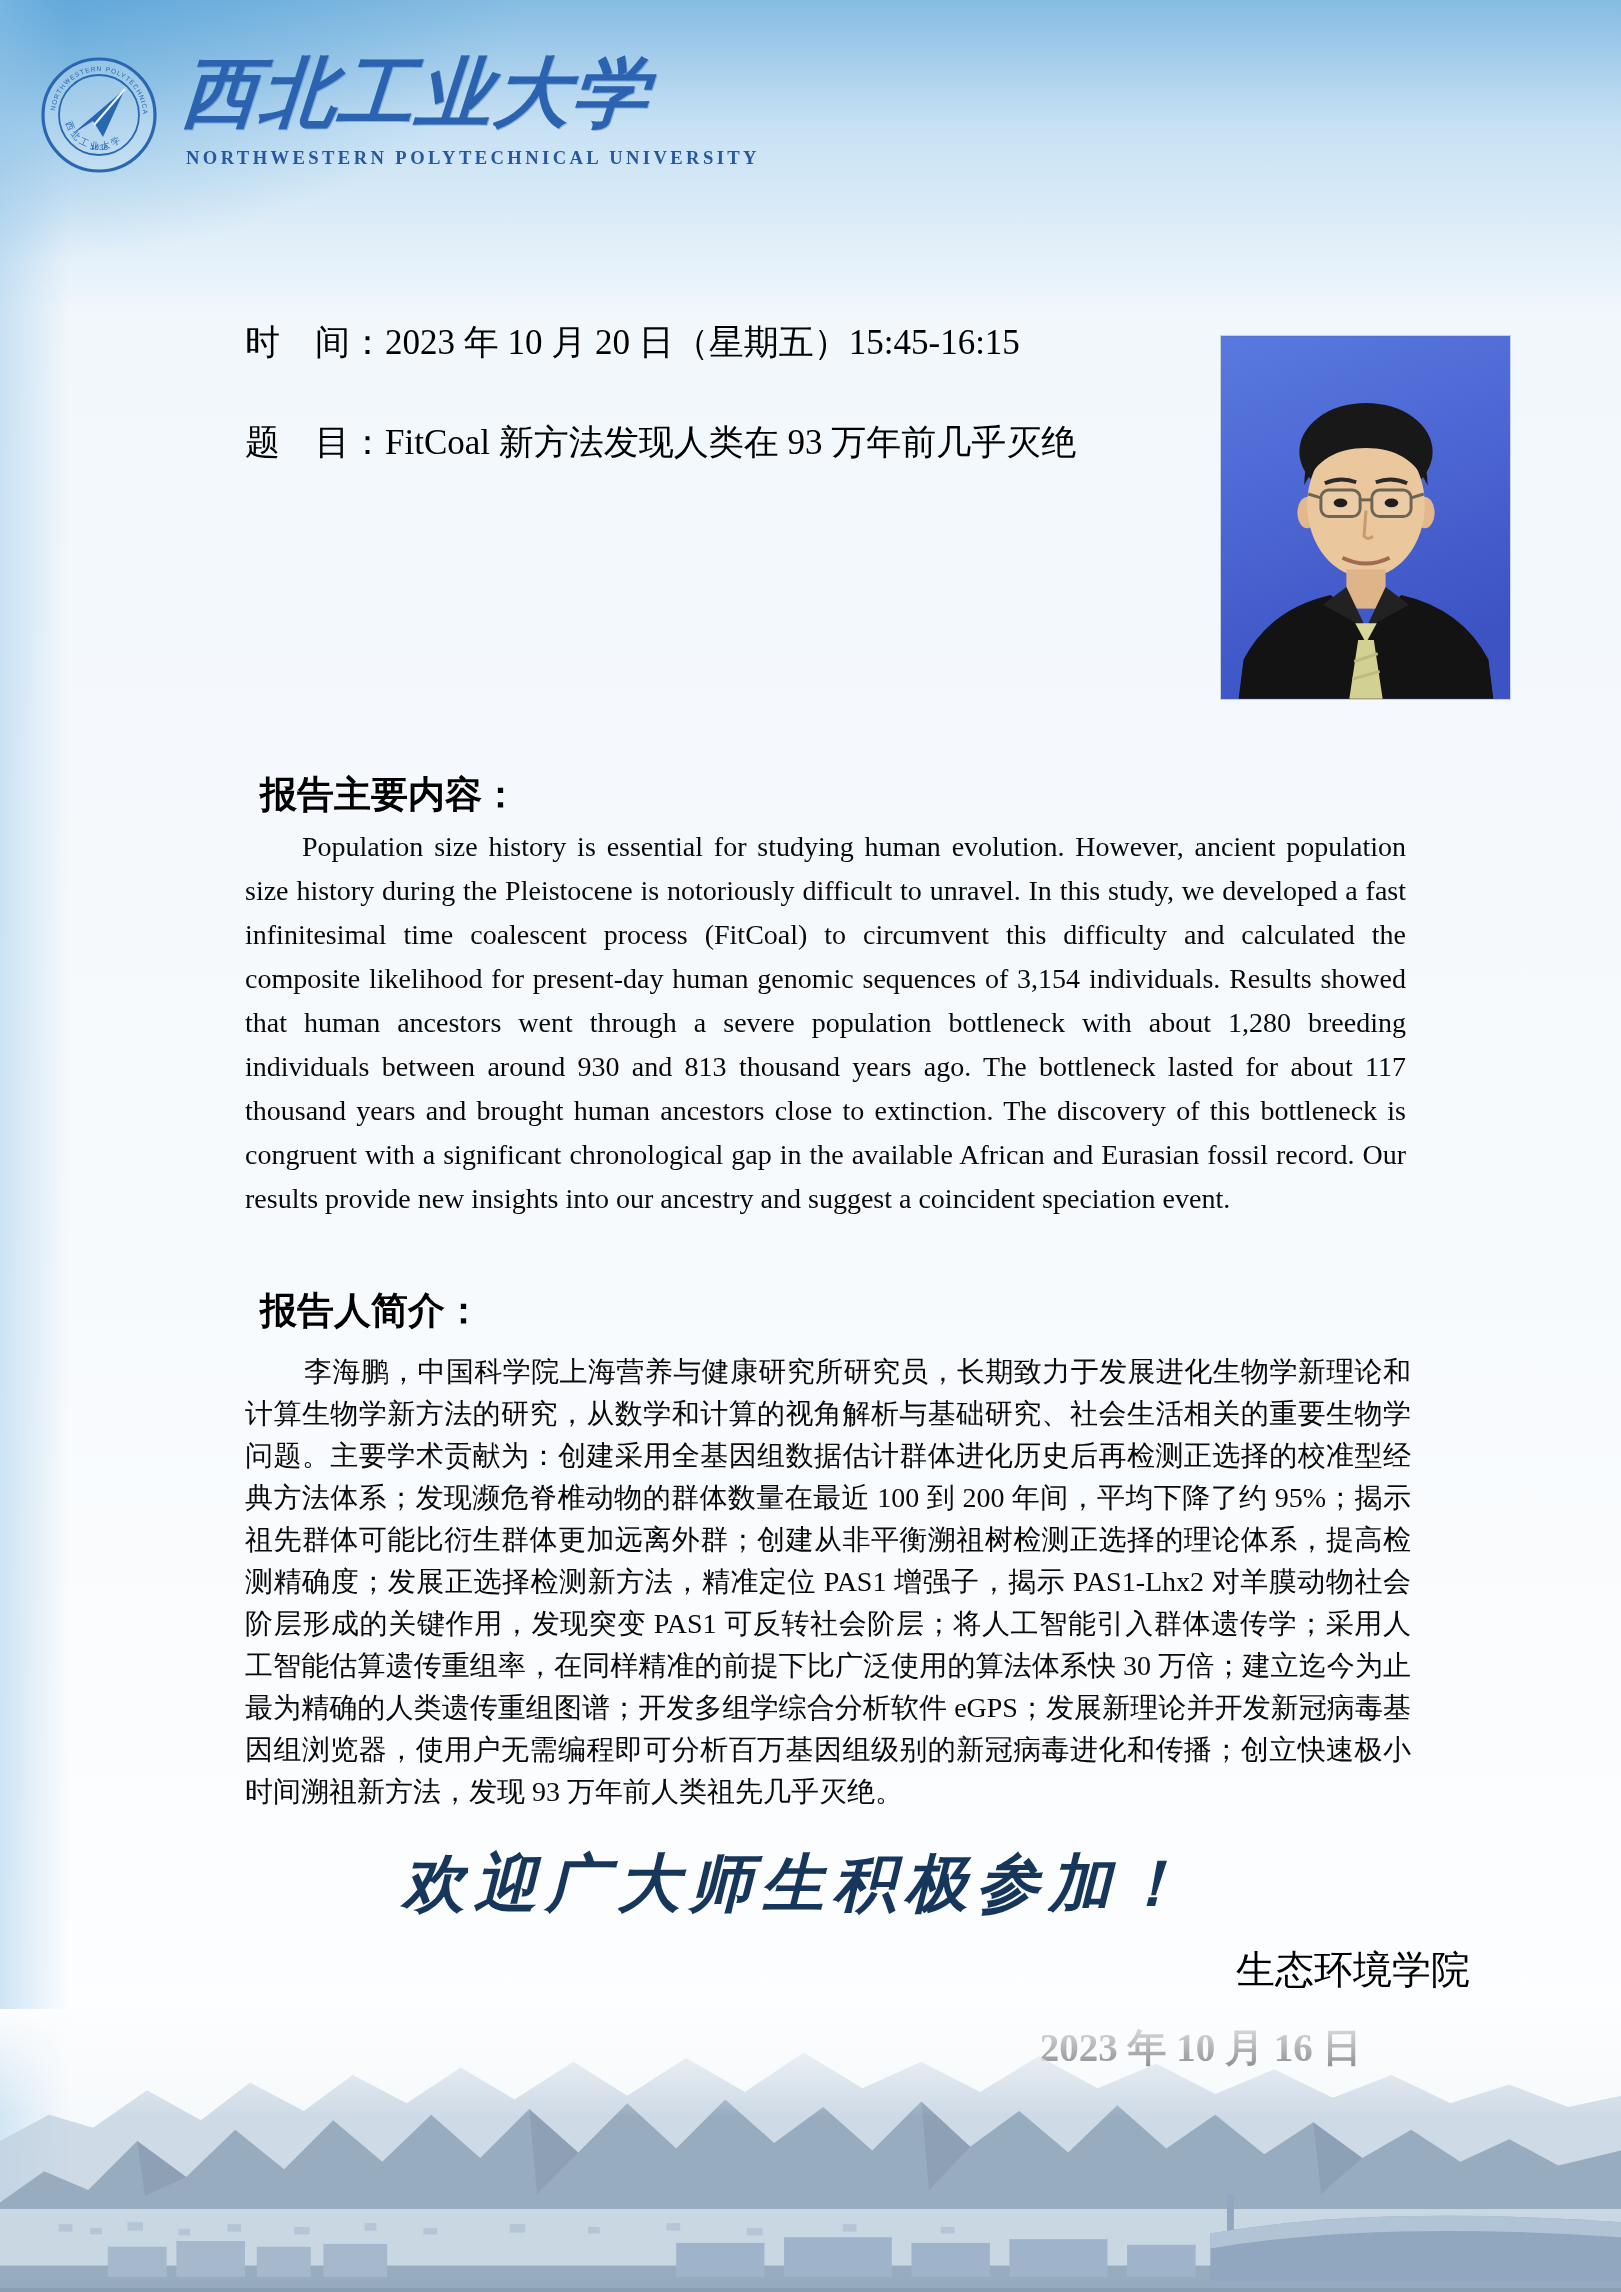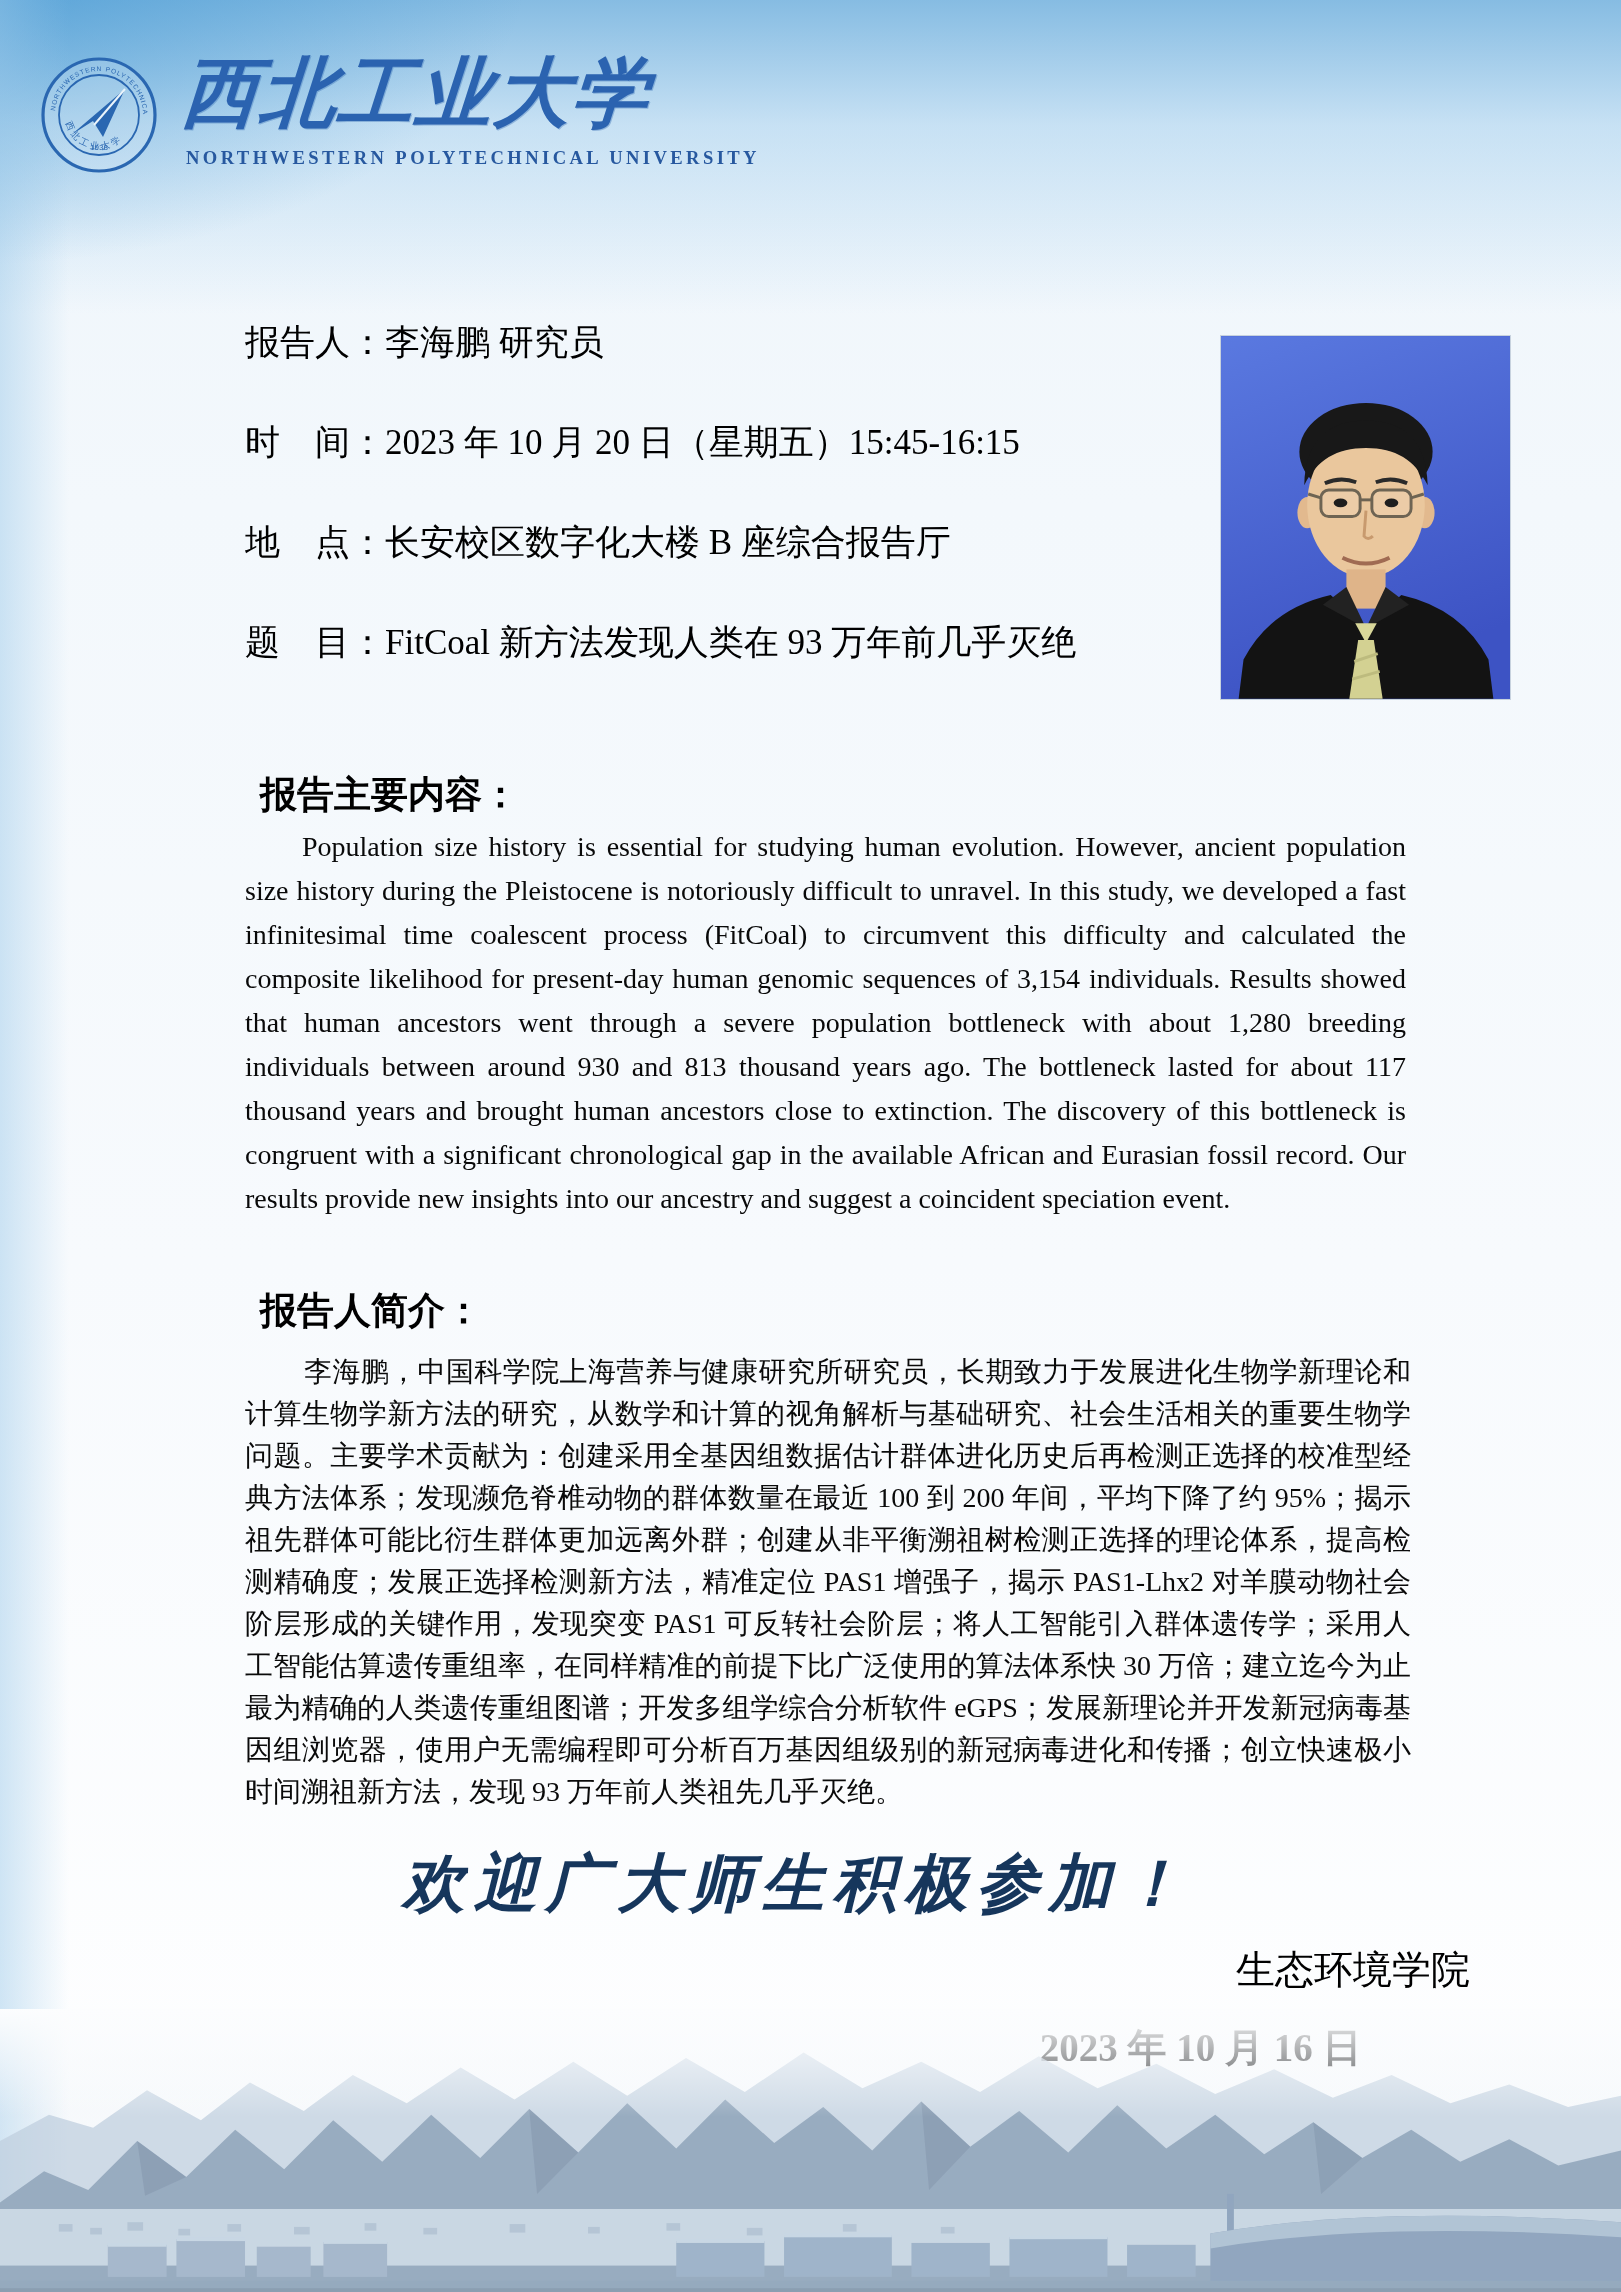--- a/index.html
+++ b/index.html
@@ -118,23 +118,21 @@
       </g>
       <text x="60" y="95" text-anchor="middle" font-family="Liberation Sans, DejaVu Sans, sans-serif" font-size="8" fill="#2a67b1">1938</text>
     </svg>
   </div>
 
   <div class="univ-cn">西北工业大学</div>
   <div class="univ-en">NORTHWESTERN  POLYTECHNICAL  UNIVERSITY</div>
 
 
   <div class="info">
-    <div class="row">报告人：李海鹏 研究员</div>
     <div class="row">时　间：2023 年 10 月 20 日（星期五）15:45-16:15</div>
-    <div class="row">地　点：长安校区数字化大楼 B 座综合报告厅</div>
     <div class="row">题　目：FitCoal 新方法发现人类在 93 万年前几乎灭绝</div>
   </div>
 
   <div class="photo-frame">
     <svg width="289" height="363" viewBox="0 0 295 370">
       <defs>
         <linearGradient id="pbg" x1="0" y1="0" x2="0.3" y2="1">
           <stop offset="0" stop-color="#5a79e0"></stop>
           <stop offset="1" stop-color="#3d53c4"></stop>
         </linearGradient>

